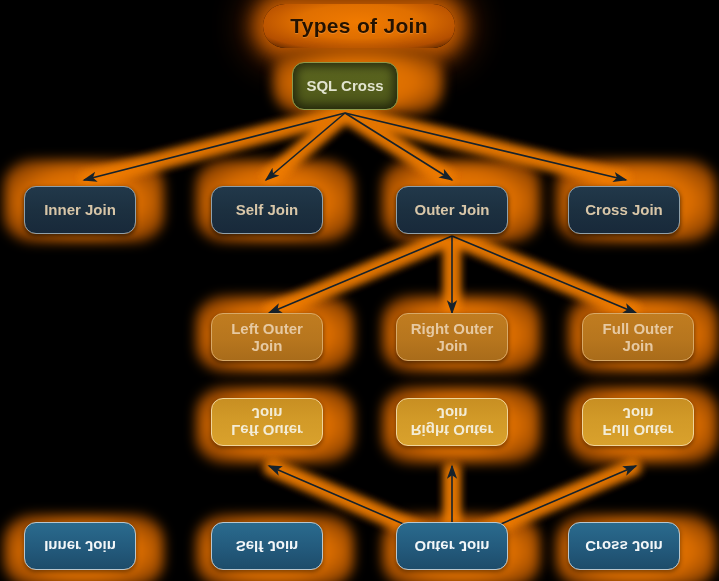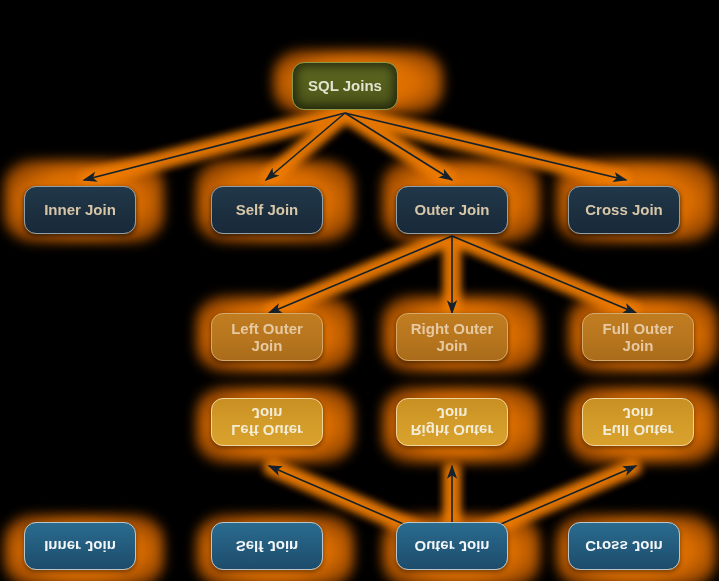--- a/index.html
+++ b/index.html
@@ -125,20 +125,23 @@
   .node .label {
     display: block;
     white-space: pre-line;
   }
 </style>
 </head>
 <body>
 
 <div id="stage">
 
+  <div class="title-banner">
+    <span class="title-text">Types of Join</span>
+  </div>
 
   <div class="glow-pad" style="left:273px; top:50px; width:170px; height:64px;"></div>
 
   <div class="glow-pad" style="left:4px; top:160px; width:160px; height:82px;"></div>
   <div class="glow-pad" style="left:196px; top:160px; width:158px; height:82px;"></div>
   <div class="glow-pad" style="left:382px; top:160px; width:158px; height:82px;"></div>
   <div class="glow-pad" style="left:556px; top:160px; width:160px; height:82px;"></div>
 
   <div class="glow-pad" style="left:196px; top:296px; width:158px; height:76px;"></div>
   <div class="glow-pad" style="left:382px; top:296px; width:158px; height:76px;"></div>
@@ -188,21 +191,21 @@
       <line x1="452" y1="236" x2="269" y2="313"></line>
       <line x1="452" y1="236" x2="452" y2="313"></line>
       <line x1="452" y1="236" x2="636" y2="313"></line>
       <line x1="452" y1="545" x2="269" y2="466"></line>
       <line x1="452" y1="545" x2="452" y2="466"></line>
       <line x1="452" y1="545" x2="636" y2="466"></line>
     </g>
   </svg>
 
   <div class="node root" style="left:292px; top:62px; width:106px; height:48px;">
-    <span class="label">SQL Joins</span>
+    <span class="label">SQL Cross</span>
   </div>
 
   <div class="node slate" style="left:24px; top:186px; width:112px; height:48px;">
     <span class="label">Inner Join</span>
   </div>
   <div class="node slate" style="left:211px; top:186px; width:112px; height:48px;">
     <span class="label">Self Join</span>
   </div>
   <div class="node slate" style="left:396px; top:186px; width:112px; height:48px;">
     <span class="label">Outer Join</span>

